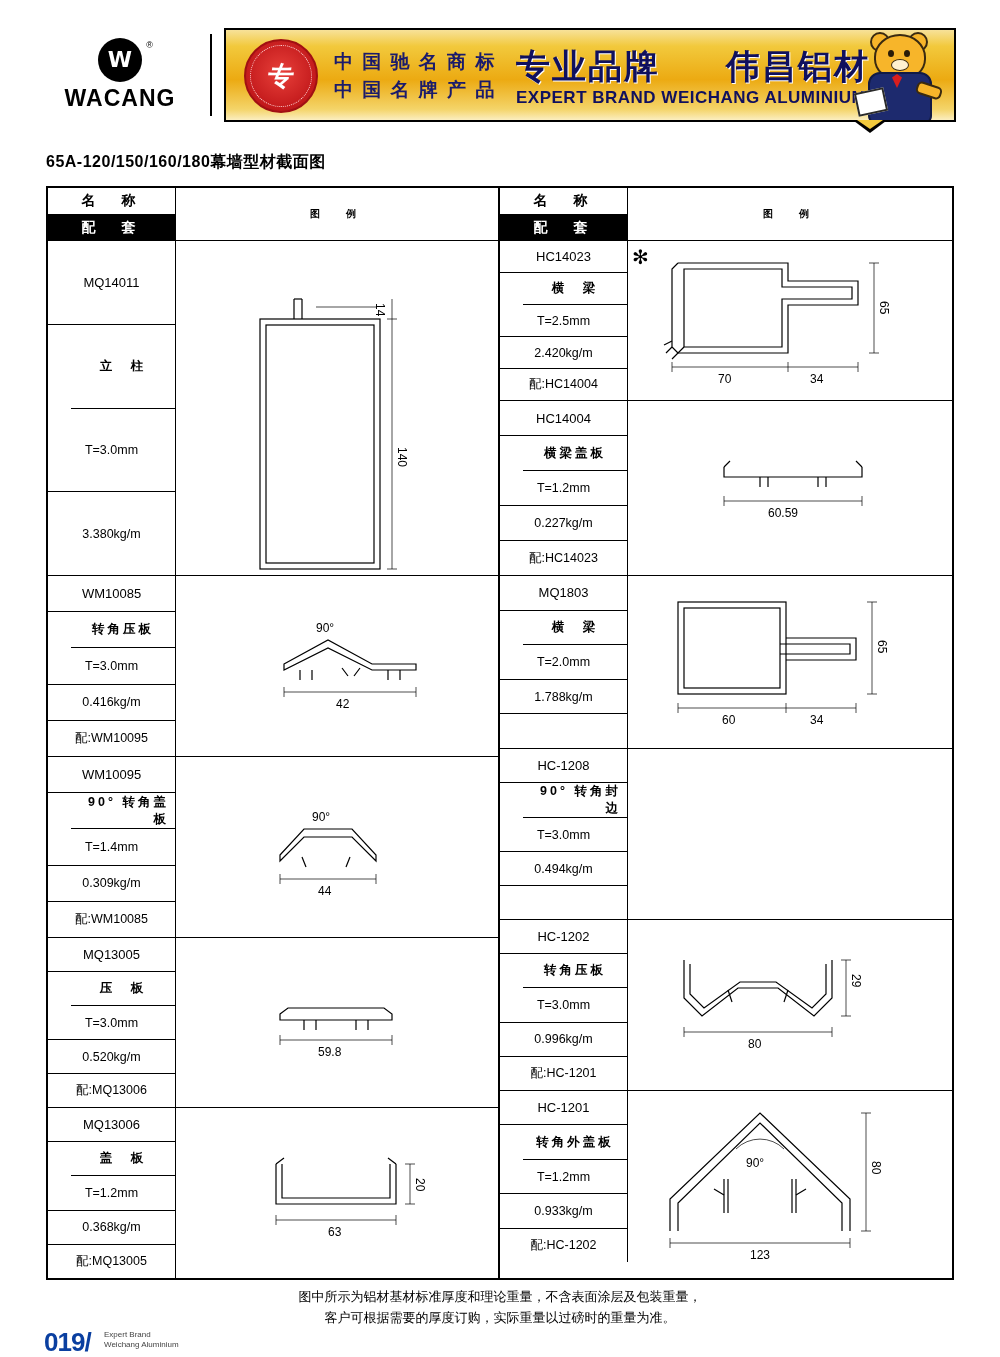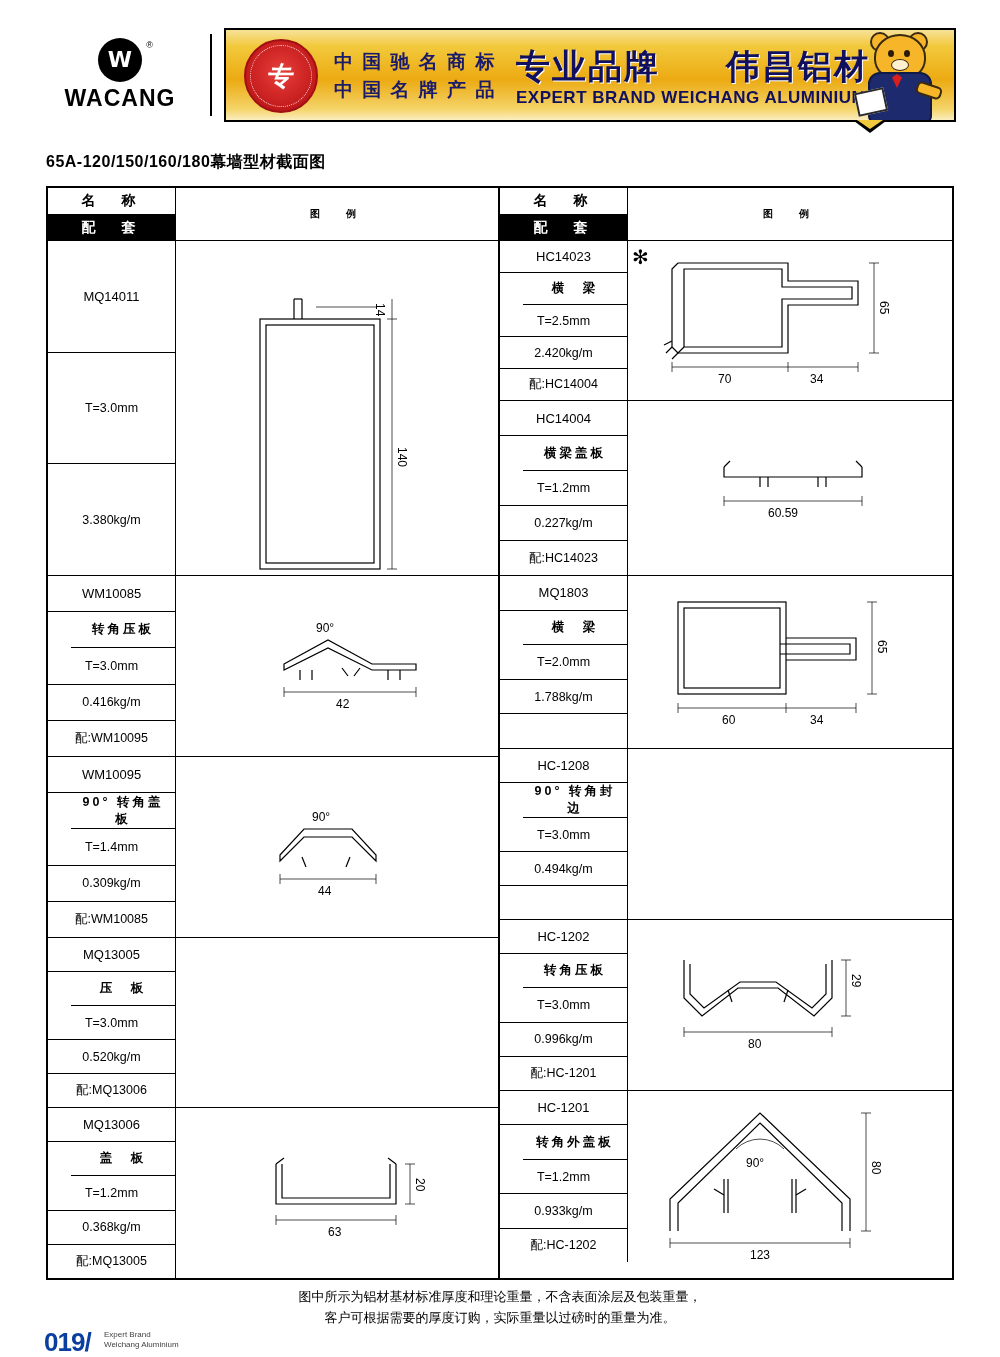--- a/index.html
+++ b/index.html
@@ -173,21 +173,21 @@
   .row{
     display:flex;border-bottom:1px solid #000;box-sizing:border-box;
   }
   .row:last-child{border-bottom:none;}
   .cell-name{
     width:128px;box-sizing:border-box;border-right:1px solid #000;
     display:flex;flex-direction:column;
   }
   .nm-line{
     flex:1;display:flex;align-items:center;justify-content:center;
-    font-size:12.5px;border-bottom:1px solid #000;text-align:center;
+    font-size:12.5px;border-bottom:1px solid #000;text-align:right;
     padding:0 6px;box-sizing:border-box;
   }
   .nm-line:last-child{border-bottom:none;}
   .nm-line.cn{font-weight:bold;letter-spacing:3px;margin-left:23px;}
   .nm-line.code{font-size:13px;}
   .cell-fig{
     flex:1;position:relative;
   }
   svg{display:block;}
   .star{
@@ -267,20 +267,21 @@
         <div class="hdr-name">
           <div class="t1">名　称</div>
           <div class="t2">配　套</div>
         </div>
         <div class="hdr-fig">图　例</div>
       </div>
 
       <div class="row" style="height:336px;">
         <div class="cell-name">
           <div class="nm-line code">MQ14011</div>
+          <div class="nm-line cn">立　柱</div>
           <div class="nm-line">T=3.0mm</div>
           <div class="nm-line">3.380kg/m</div>
         </div>
         <div class="cell-fig">
           <svg width="322" height="334" viewBox="0 0 322 334">
             <g stroke="#000" fill="none" stroke-width="1.2">
               <rect x="84" y="78" width="120" height="250"></rect>
               <rect x="90" y="84" width="108" height="238"></rect>
               <path d="M118 78 L118 58 M126 78 L126 58"></path>
               <path d="M118 58 L126 58"></path>
@@ -350,20 +351,34 @@
         </div>
       </div>
 
       <div class="row" style="height:171px;">
         <div class="cell-name">
           <div class="nm-line code">MQ13005</div>
           <div class="nm-line cn">压　板</div>
           <div class="nm-line">T=3.0mm</div>
           <div class="nm-line">0.520kg/m</div>
           <div class="nm-line">配:MQ13006</div>
+        </div>
+        <div class="cell-fig">
+          <svg width="322" height="169" viewBox="0 0 322 169">
+            <g stroke="#000" fill="none" stroke-width="1.2">
+              <path d="M104 76 L112 70 L208 70 L216 76 L216 82 L104 82 Z"></path>
+              <path d="M128 82 L128 92 M140 82 L140 92"></path>
+              <path d="M180 82 L180 92 M192 82 L192 92"></path>
+            </g>
+            <g stroke="#000" stroke-width="0.7" fill="none">
+              <path d="M104 102 L216 102"></path>
+              <path d="M104 97 L104 107 M216 97 L216 107"></path>
+            </g>
+            <text x="142" y="118" font-size="12" font-family="Liberation Sans, sans-serif">59.8</text>
+          </svg>
         </div>
       </div>
 
       <div class="row" style="height:171px;">
         <div class="cell-name">
           <div class="nm-line code">MQ13006</div>
           <div class="nm-line cn">盖　板</div>
           <div class="nm-line">T=1.2mm</div>
           <div class="nm-line">0.368kg/m</div>
           <div class="nm-line">配:MQ13005</div>

